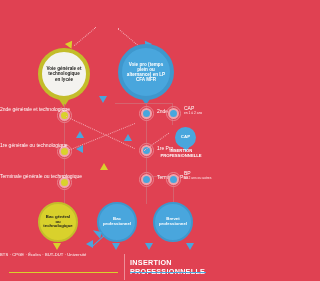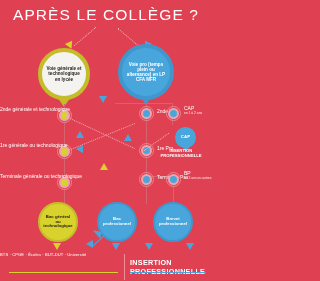--- a/index.html
+++ b/index.html
@@ -112,21 +112,20 @@
   #ins-pro-small{position:absolute;left:152px;top:148px;width:58px;
      color:#ffffff;font-size:4.2px;font-weight:700;text-align:center;line-height:1.3;}
 
   .vdiv{position:absolute;width:1.2px;background:#ee8e98;}
 </style>
 </head>
 <body>
 
 <div id="stage">
 
-  <div class="title">APRÈS LE COLLÈGE ?</div>
 
   <div class="dotted" style="left:96px;top:28px;width:28px;transform:rotate(140deg);"></div>
   <div class="tri" style="left:66px;top:42px;border-left:4px solid transparent;border-right:4px solid transparent;border-top:7px solid #d9d12c;transform:rotate(-25deg);"></div>
 
   <div class="dotted" style="left:118px;top:28px;width:28px;transform:rotate(40deg);"></div>
   <div class="tri" style="left:143px;top:42px;border-left:4px solid transparent;border-right:4px solid transparent;border-top:7px solid #49a6dd;transform:rotate(25deg);"></div>
 
   <div class="bubble" id="bubble-gt">
     <span class="txt">Voie générale et technologique en lycée</span>
   </div>

